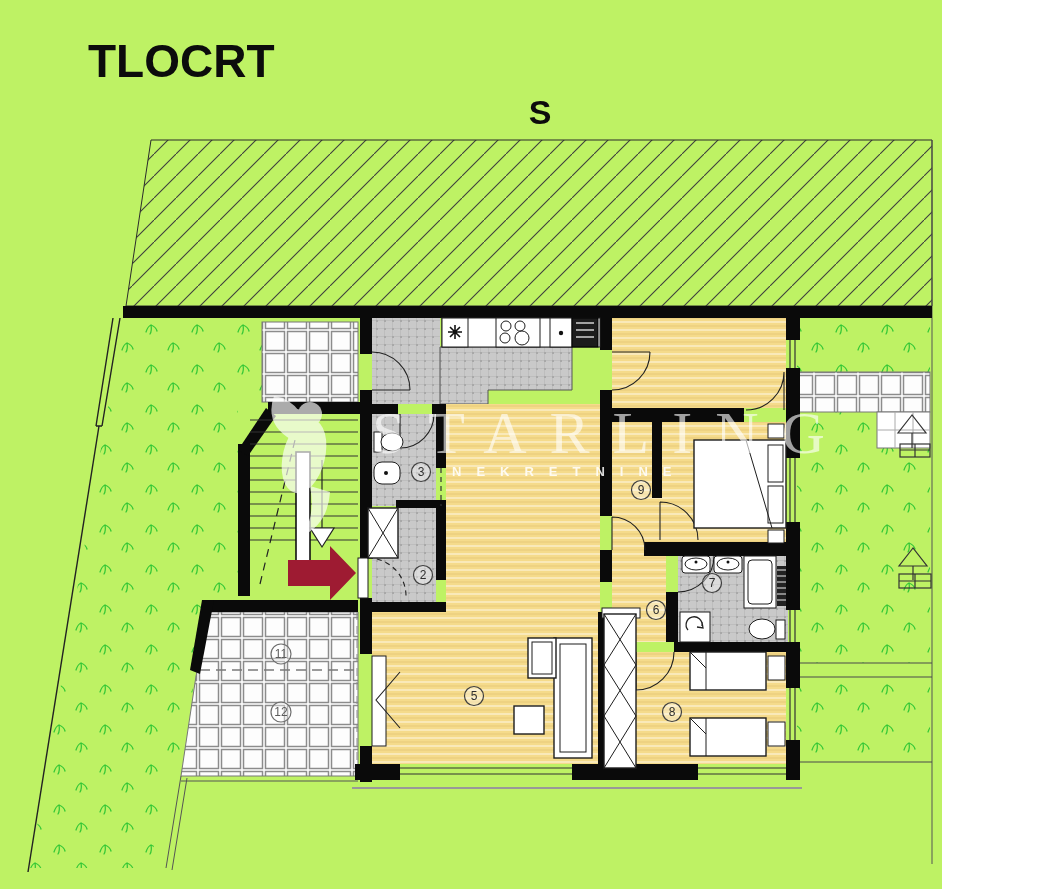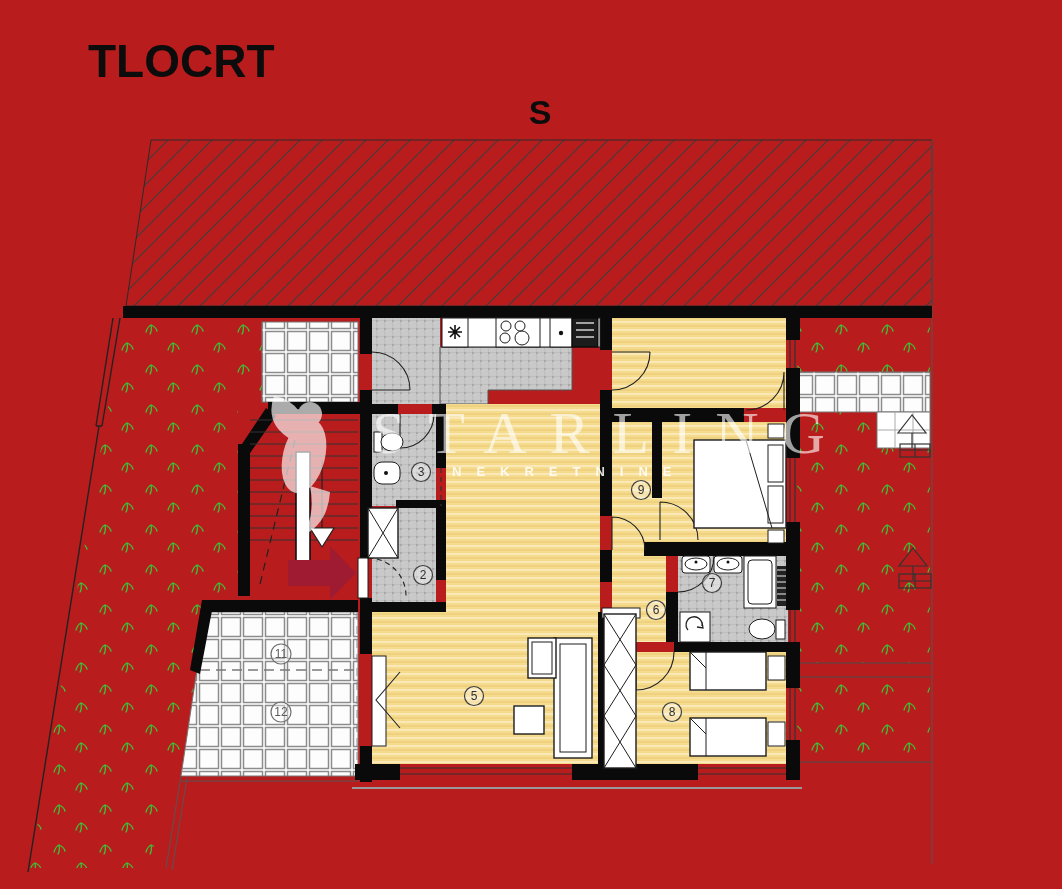--- a/index.html
+++ b/index.html
@@ -1,16 +1,16 @@
 <!DOCTYPE html>
 <html><head>
 <meta charset="utf-8">
 <style>
   html,body{margin:0;padding:0;background:#ffffff;}
-  .stage{position:relative;width:1062px;height:889px;background:#b91c1c;overflow:hidden;
+  .stage{position:relative;width:942px;height:889px;background:#bef264;overflow:hidden;
          font-family:"Liberation Sans",sans-serif;}
   svg{position:absolute;left:0;top:0;}
   .t-title{font:700 46px "Liberation Sans",sans-serif;fill:#0c0c0c;}
   .t-north{font:700 34px "Liberation Sans",sans-serif;fill:#0c0c0c;}
   .wm-brand{font:400 60px "Liberation Serif",serif;fill:rgba(255,255,255,0.62);letter-spacing:23px;}
   .wm-sub{font:700 13px "Liberation Sans",sans-serif;fill:rgba(255,255,255,0.85);letter-spacing:15px;}
   .lbl-txt{font:400 12px "Liberation Sans",sans-serif;fill:#2e2e2e;text-anchor:middle;}
   .lbl-circ{fill:rgba(255,255,255,0.35);stroke:#3f3f3f;stroke-width:1.2;}
   .lbl-gray .lbl-circ{stroke:#6e6e6e;}
   .lbl-gray .lbl-txt{fill:#5c5c5c;}

